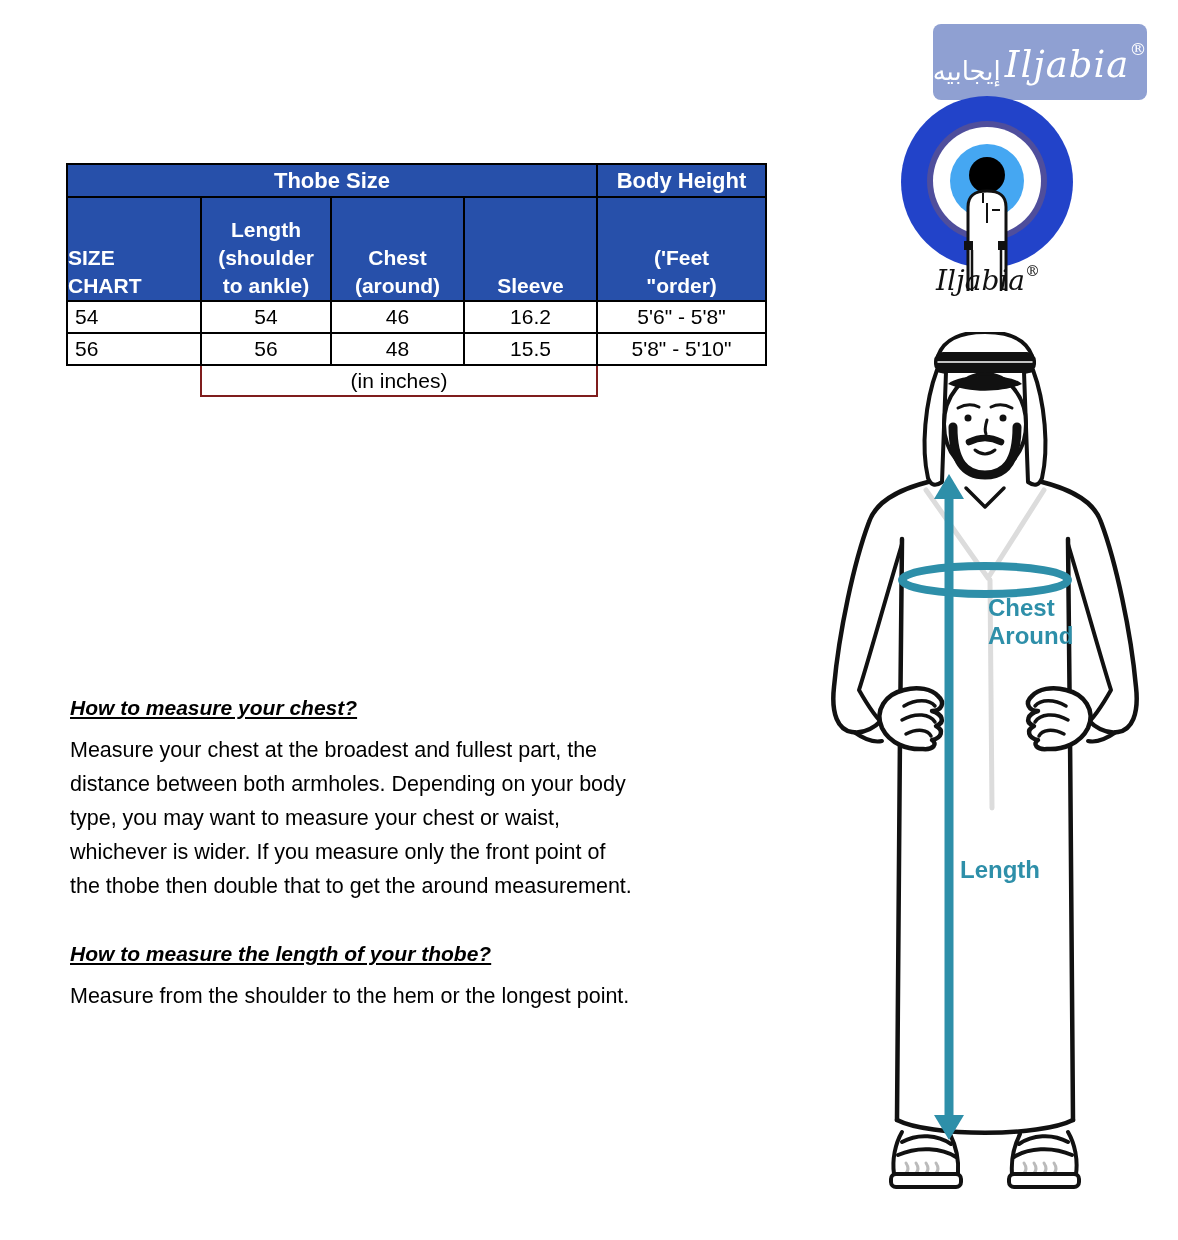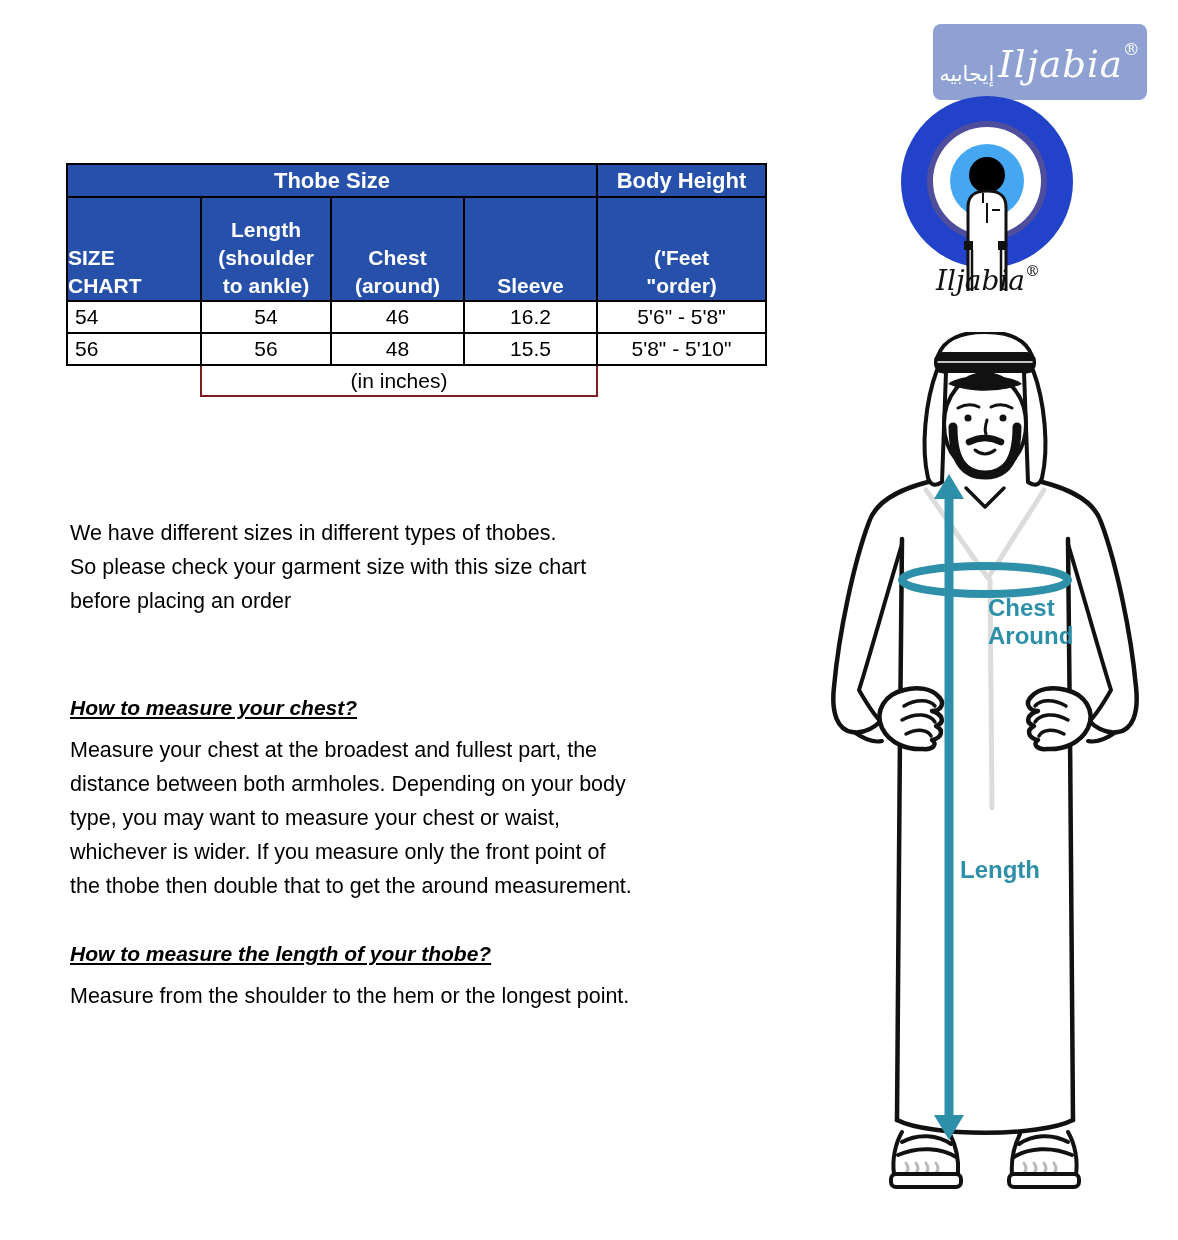--- a/index.html
+++ b/index.html
@@ -45,21 +45,21 @@
   }
   .sec .sec-body { margin:0; font-size:21.5px; line-height:34px; white-space:pre-line; }
 
   
   .brand-badge {
     position:absolute; left:933px; top:24px; width:214px; height:76px;
     background:#8FA0D2; border-radius:8px; display:flex; align-items:center;
     justify-content:center; z-index:1;
   }
   .brand-arabic {
-    color:#fff; font-size:21px; margin-right:4px; align-self:flex-end;
+    color:#fff; font-size:26px; margin-right:4px; align-self:flex-end;
     margin-bottom:14px; font-family:"DejaVu Sans", sans-serif;margin-top:40px;
   }
   .brand-name {
     color:#fff; font-size:37px; font-style:italic; letter-spacing:1px;
     font-family:"DejaVu Serif", serif; line-height:1;
   }
   .brand-reg { color:#fff; font-size:17px; vertical-align:22px; font-style:normal; }
 
   
   .eye-wrap { position:absolute; left:893px; top:95px; z-index:2; }
@@ -120,23 +120,20 @@
     </tr>
     <tr>
       <td class="blank-cell"></td>
       <td class="footer-cell" colspan="3">(in inches)</td>
       <td class="blank-cell"></td>
     </tr>
   </tbody>
     </table>
 
   <div class="sec" style="top:516px;">
-    <p class="sec-body">We have different sizes in different types of thobes.
-So please check your garment size with this size chart
-before placing an order</p>
   </div>
 
   <div class="sec" style="top:696px;">
     <h3 class="sec-heading">How to measure your chest?</h3>
     <p class="sec-body">Measure your chest at the broadest and fullest part, the
 distance between both armholes. Depending on your body
 type, you may want to measure your chest or waist,
 whichever is wider. If you measure only the front point of
 the thobe then double that to get the around measurement.</p>
   </div>

